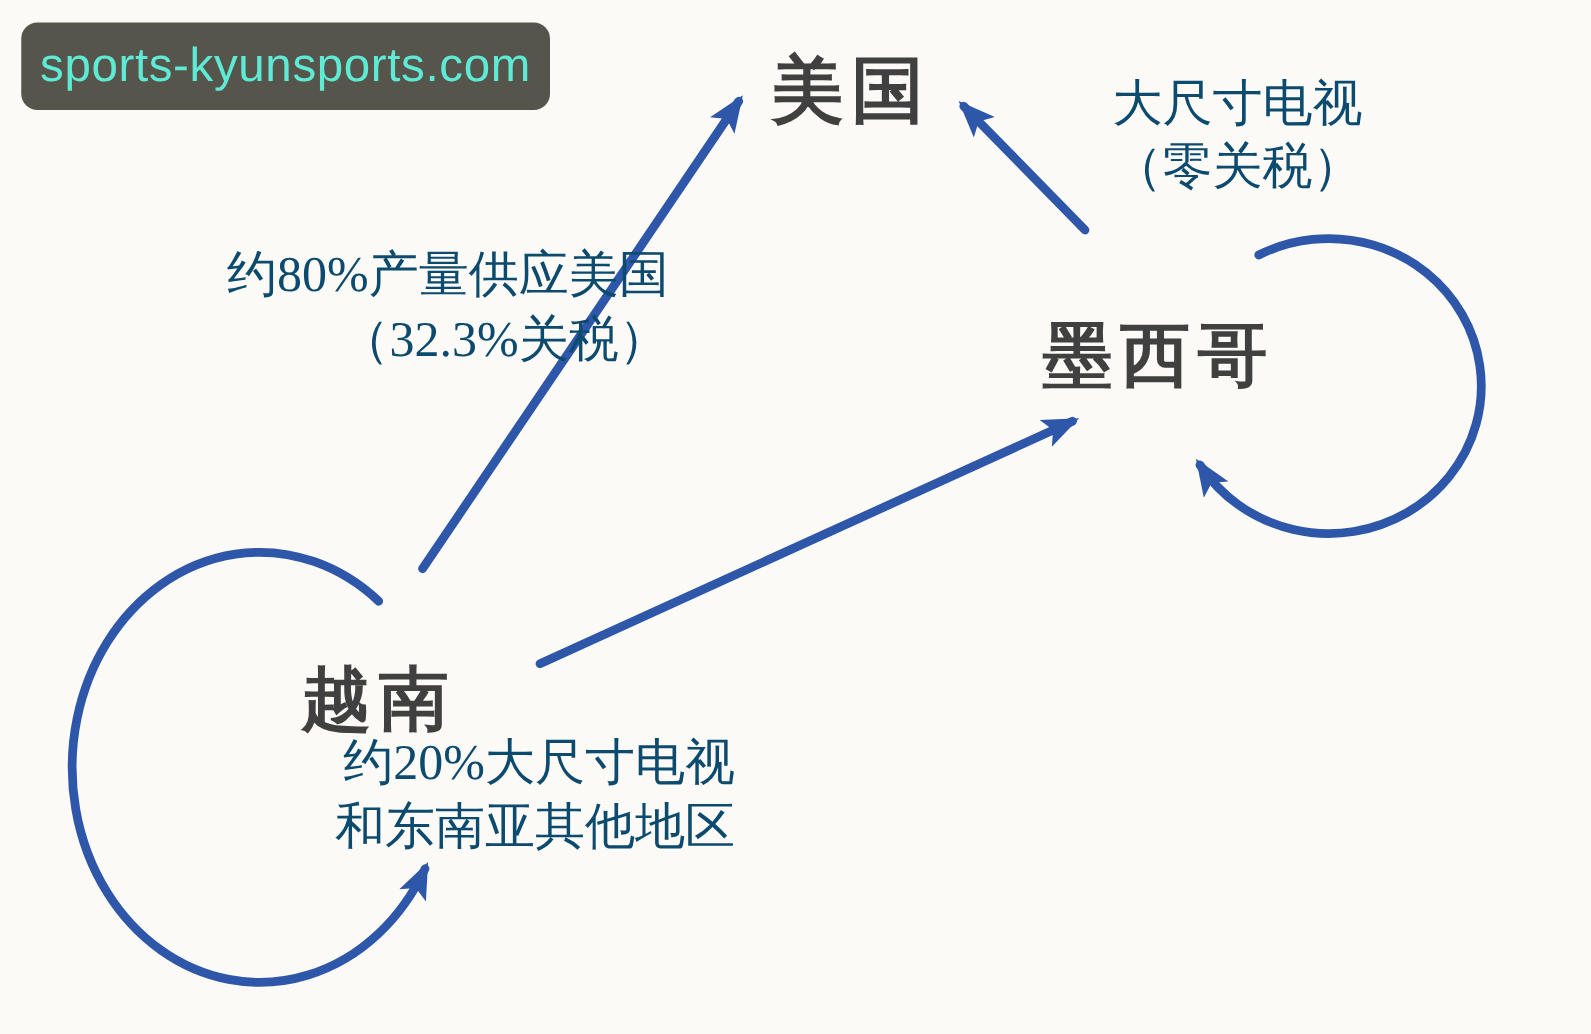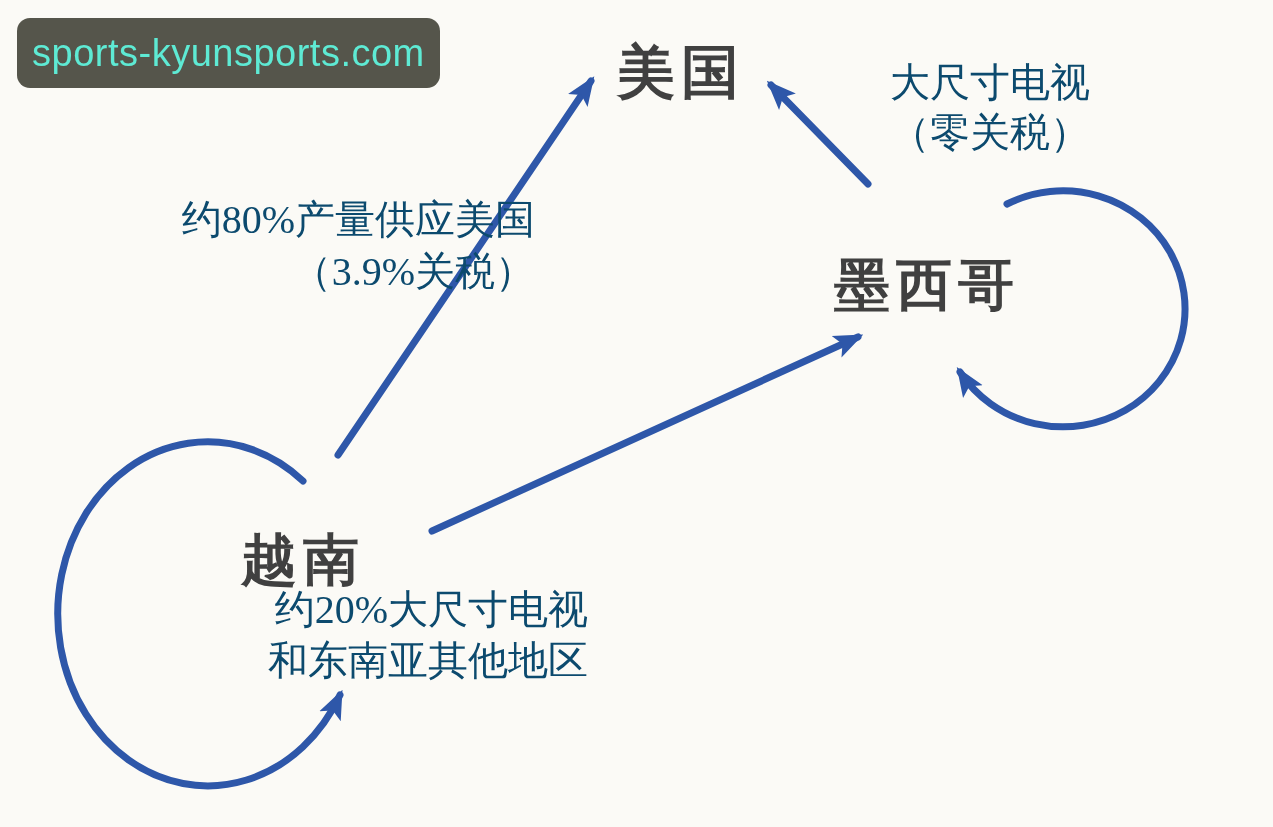--- a/index.html
+++ b/index.html
@@ -84,21 +84,21 @@
   </svg>
 
   <div class="node node-usa">美国</div>
 
   <div class="node node-vietnam">越南</div>
 
   <div class="node node-mexico">墨西哥</div>
 
   <div class="edge-label lbl-vn-usa">
     <div>约80%产量供应美国</div>
-    <div>（3.9%关税）</div>
+    <div>（32.3%关税）</div>
   </div>
 
   <div class="edge-label lbl-mx-usa">
     <div>大尺寸电视</div>
     <div>（零关税）</div>
   </div>
 
   <div class="edge-label lbl-vn-mx">
   </div>
 

